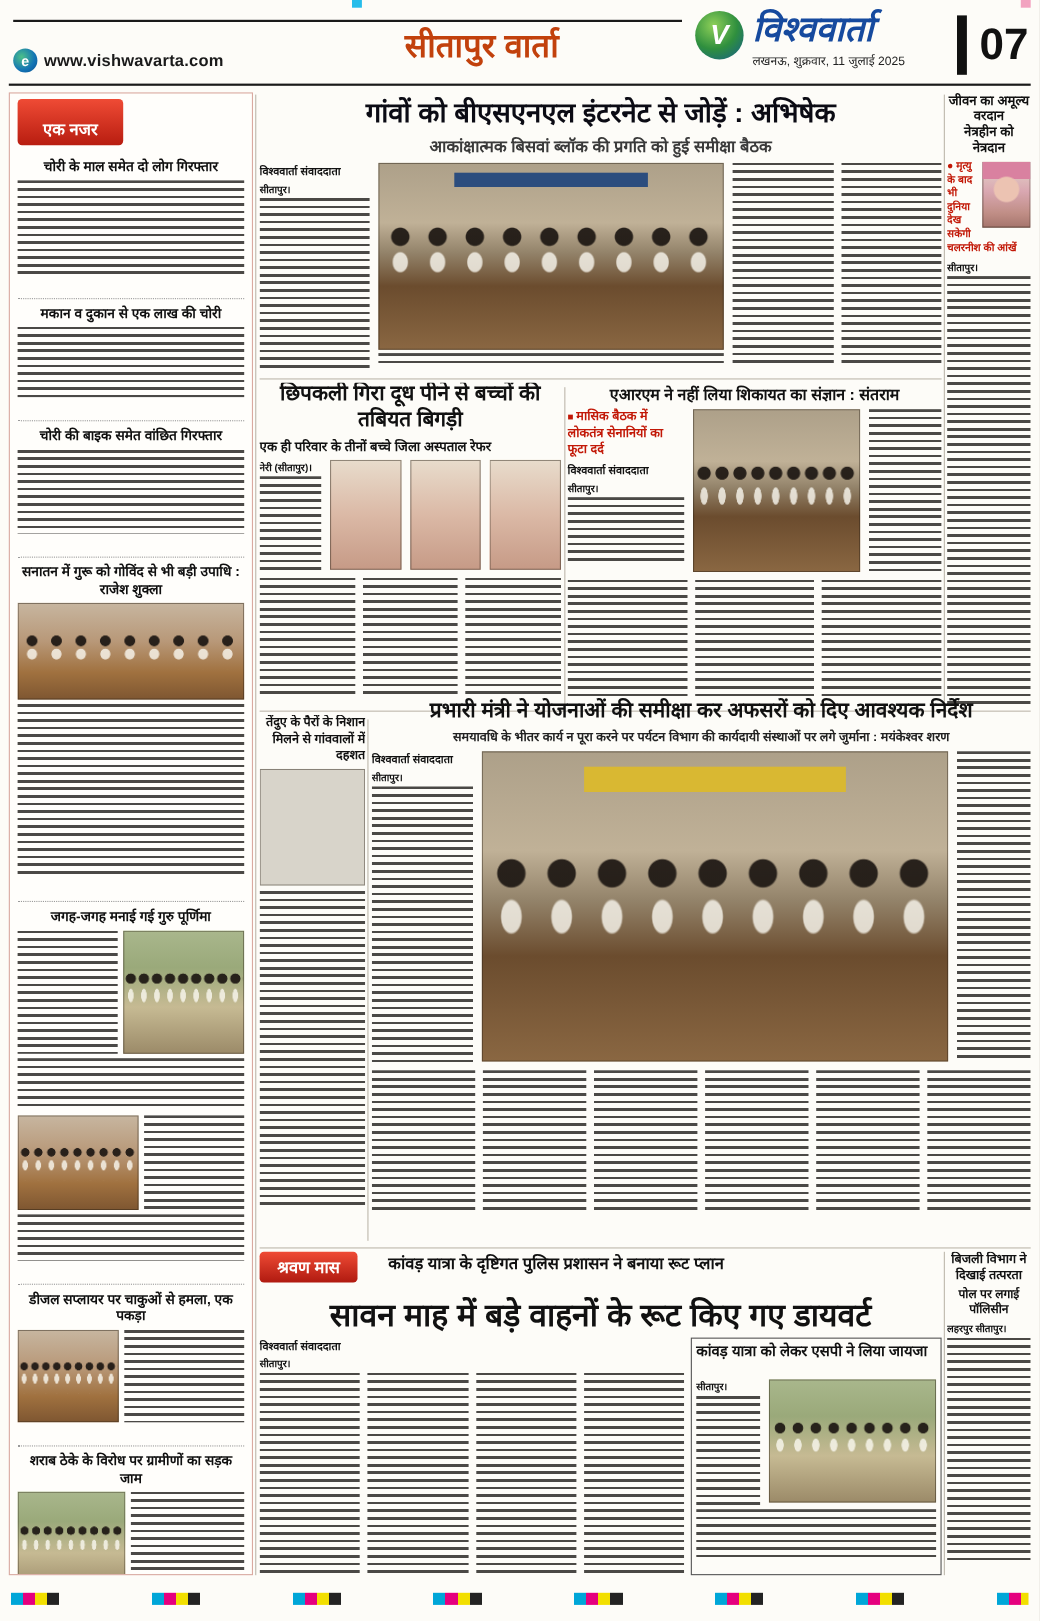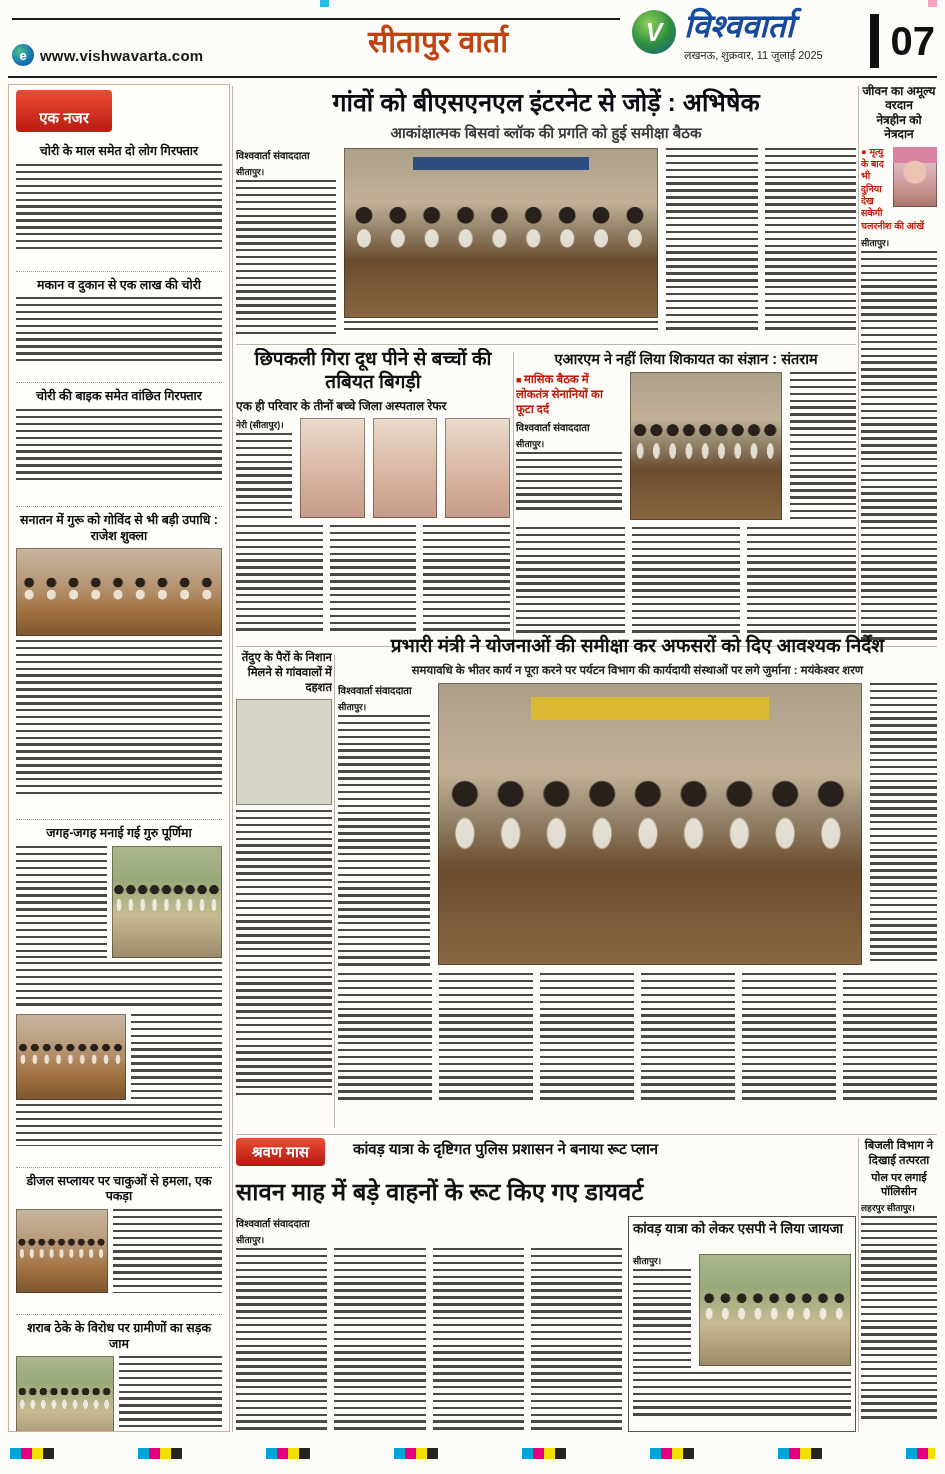--- a/index.html
+++ b/index.html
@@ -116,21 +116,21 @@
   .minister { position:absolute; left:338px; top:632px; width:599px; height:482px; overflow:hidden; }
   .minister h2 { font-size:19px; text-align:center; white-space:nowrap; }
   .minister .subhead { font-size:11.5px; font-weight:bold; text-align:center; color:#222; margin:4px 0 6px; white-space:nowrap; }
 
   
   .shravan-head { position:absolute; left:236px; top:1138px; width:620px; height:74px; }
   .sh-row1 { display:flex; gap:28px; }
   .sh-badge { background:linear-gradient(180deg,#ef4b35,#b01a10); color:#fff; font-weight:bold;
     font-size:15px; padding:3px 16px 5px; border-radius:4px; white-space:nowrap; }
   .sh-kicker { font-size:15px; font-weight:bold; color:#101010; white-space:nowrap; }
-  .shravan-head h2 { font-size:24px; margin-top:8px; white-space:nowrap; }
+  .shravan-head h2 { font-size:29px; text-align:center; margin-top:8px; white-space:nowrap; }
   .shravan-body { position:absolute; left:236px; top:1216px; width:386px; height:216px; overflow:hidden; }
   .sp-box { position:absolute; left:628px; top:1216px; width:228px; height:216px;
     border:1px solid #555; padding:4px; overflow:hidden; }
   .sp-box h3 { font-size:13.5px; line-height:1.25; margin-bottom:16px; }
 
   
   .power { position:absolute; left:861px; top:1138px; width:76px; height:294px; overflow:hidden; }
   .power h3 { font-size:11.5px; text-align:center; line-height:1.3; }
   .power h4 { font-size:11px; text-align:center; line-height:1.3; margin:2px 0 3px; }
 

